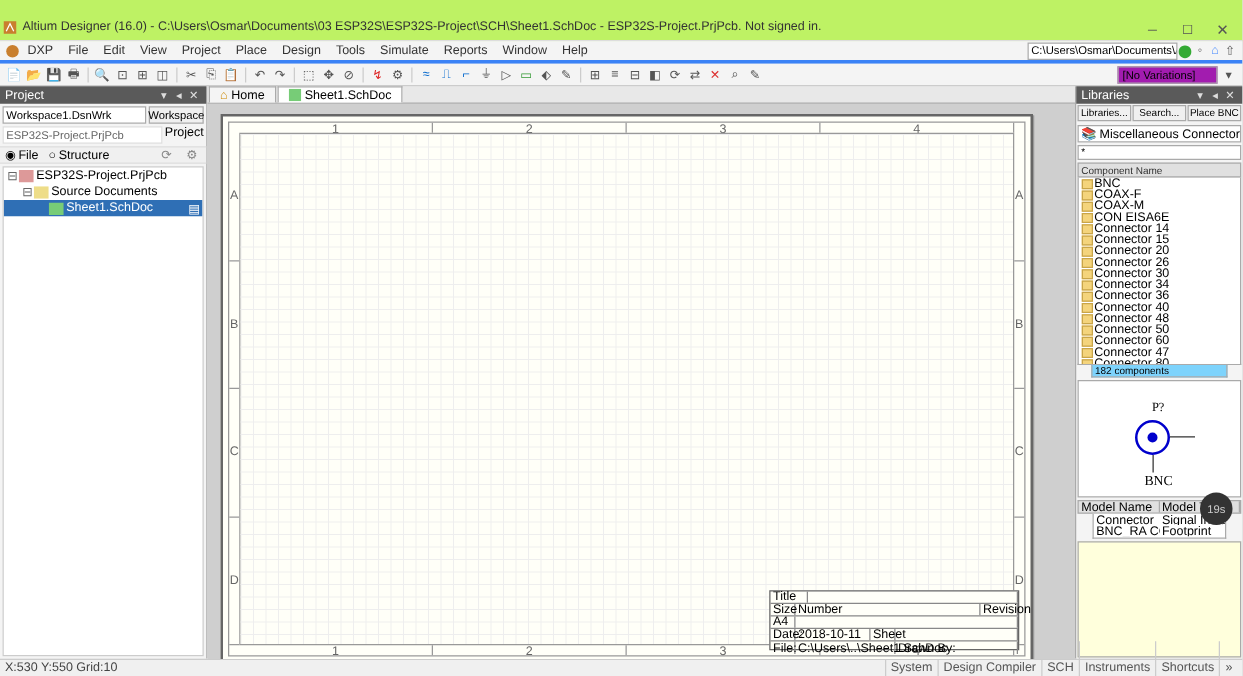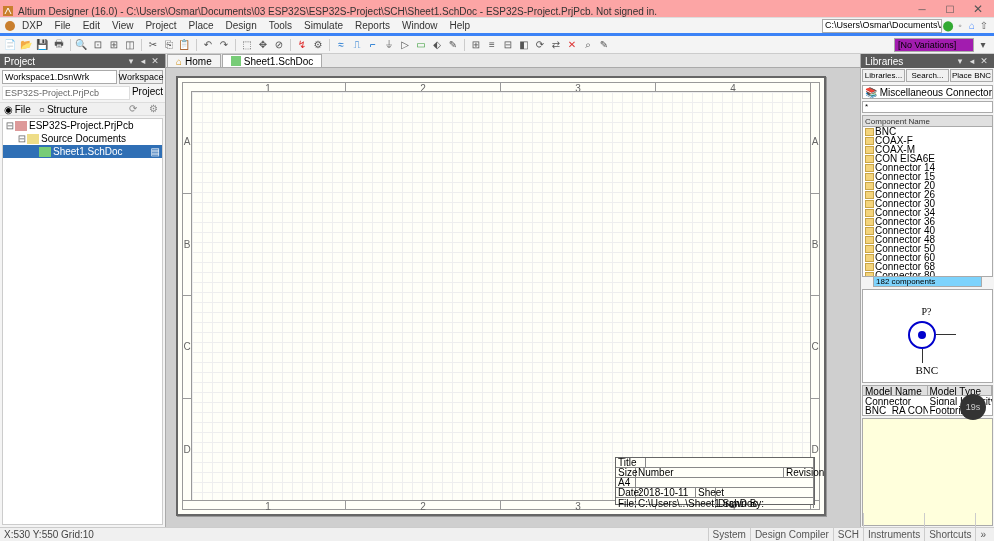--- a/index.html
+++ b/index.html
@@ -1,17 +1,17 @@
 <!DOCTYPE html>
 <html><head>
 <meta charset="utf-8">
 <style>
 *{box-sizing:border-box;margin:0;padding:0;font-family:"Segoe UI",Tahoma,sans-serif;font-size:10px;user-select:none}
 body{background:#f0f0f0;width:994px;height:541px;overflow:hidden;display:flex;flex-direction:column}
-.titlebar{height:18px;background:#fca5a5;display:flex;align-items:flex-end;padding:0 2px;border-bottom:1px solid #ddd}
+.titlebar{height:18px;background:#bef264;display:flex;align-items:flex-start;padding:16px 2px;border-bottom:1px solid #ddd}
 .titlebar .title{flex:1;color:#333;font-size:10px;padding-left:4px}
 .winbtns{display:flex;gap:0}
 .winbtns div{width:28px;height:16px;display:flex;align-items:center;justify-content:center;color:#555;font-size:10px}
 .winbtns div:last-child{font-size:12px}
 .menubar{height:18px;background:#f4f4f4;display:flex;align-items:center;padding:0 4px;border-bottom:3px solid #3b82f6}
 .menubar span{padding:0 6px;color:#333;font-size:10px}
 .menubar .combo{margin-left:auto;width:120px;height:14px;border:1px solid #aaa;background:#fff;font-size:9px;padding:0 2px;overflow:hidden;white-space:nowrap}
 .menubar .mini{width:12px;height:12px;display:flex;align-items:center;justify-content:center;color:#666}
 .toolbar{height:18px;background:#f4f4f4;display:flex;align-items:center;padding:0 4px;border-bottom:1px solid #ccc;gap:2px}
 .toolbar .tb{width:14px;height:14px;display:flex;align-items:center;justify-content:center;color:#555;font-size:10px;border:1px solid transparent}
@@ -74,21 +74,21 @@
 .preview{height:94px;margin:2px 1px 0;background:#fff;border:1px solid #aaa;display:flex;align-items:center;justify-content:center;position:relative}
 .bnc-sym{position:relative;width:60px;height:60px}
 .bnc-circle{position:absolute;left:10px;top:15px;width:28px;height:28px;border:2px solid #0000cc;border-radius:50%}
 .bnc-dot{position:absolute;left:20px;top:25px;width:8px;height:8px;background:#0000cc;border-radius:50%}
 .bnc-pin1{position:absolute;left:38px;top:28px;width:20px;height:1px;background:#333}
 .bnc-pin2{position:absolute;left:24px;top:43px;width:1px;height:14px;background:#333}
 .bnc-ref{position:absolute;left:24px;top:0;font-size:10px;font-family:"Times New Roman",serif}
 .bnc-name{position:absolute;left:18px;top:58px;font-size:11px;font-family:"Times New Roman",serif}
 .model-hdr{height:11px;margin:2px 1px 0;background:#e0e0e0;border:1px solid #aaa;display:flex;font-size:8px}
 .model-hdr div{flex:1;padding:0 2px;border-right:1px solid #aaa}
-.model-list{height:20px;margin:0 1px;background:#fff;border:1px solid #aaa;border-top:none;font-size:8px}
+.model-list{height:20px;margin:0 13px;background:#fff;border:1px solid #aaa;border-top:none;font-size:8px}
 .model-list .mr{height:9px;display:flex}
 .model-list .mr div{flex:1;padding:0 2px;overflow:hidden;white-space:nowrap}
 .pcb-prev{flex:1;margin:2px 1px 1px;background:#ffffdc;border:1px solid #aaa;min-height:60px}
 .badge{position:absolute;right:8px;top:394px;width:26px;height:26px;background:#333;border-radius:50%;color:#ccc;font-size:9px;display:flex;align-items:center;justify-content:center;z-index:10}
 .status{height:14px;background:#f0f0f0;border-top:1px solid #ccc;display:flex;align-items:center;font-size:9px;color:#444;padding:0 4px}
 .status .sp{flex:1}
 .status .sbtn{padding:16px 4px;border-left:1px solid #ccc;color:#555}
 svg{display:block}
 </style>
 </head>
@@ -333,21 +333,21 @@
         <div class="ci">Connector 15</div>
         <div class="ci">Connector 20</div>
         <div class="ci">Connector 26</div>
         <div class="ci">Connector 30</div>
         <div class="ci">Connector 34</div>
         <div class="ci">Connector 36</div>
         <div class="ci">Connector 40</div>
         <div class="ci">Connector 48</div>
         <div class="ci">Connector 50</div>
         <div class="ci">Connector 60</div>
-        <div class="ci">Connector 68</div>
+        <div class="ci">Connector 47</div>
         <div class="ci">Connector 80</div>
       </div>
     <div class="comp-count">182 components</div>
     <div class="preview">
       <div class="bnc-sym">
         <div class="bnc-ref">P?</div>
         <div class="bnc-circle"></div>
           <div class="bnc-dot"></div>
         <div class="bnc-pin1"></div>
           <div class="bnc-pin2"></div>

